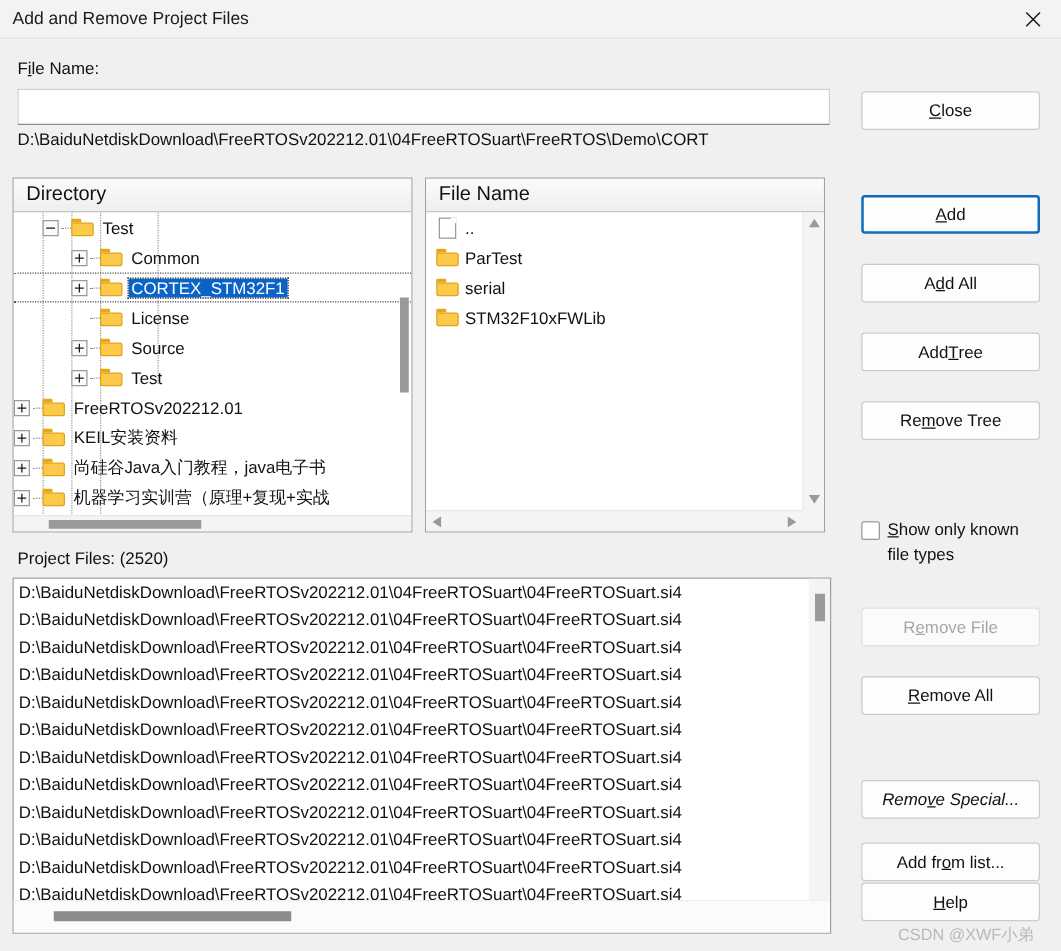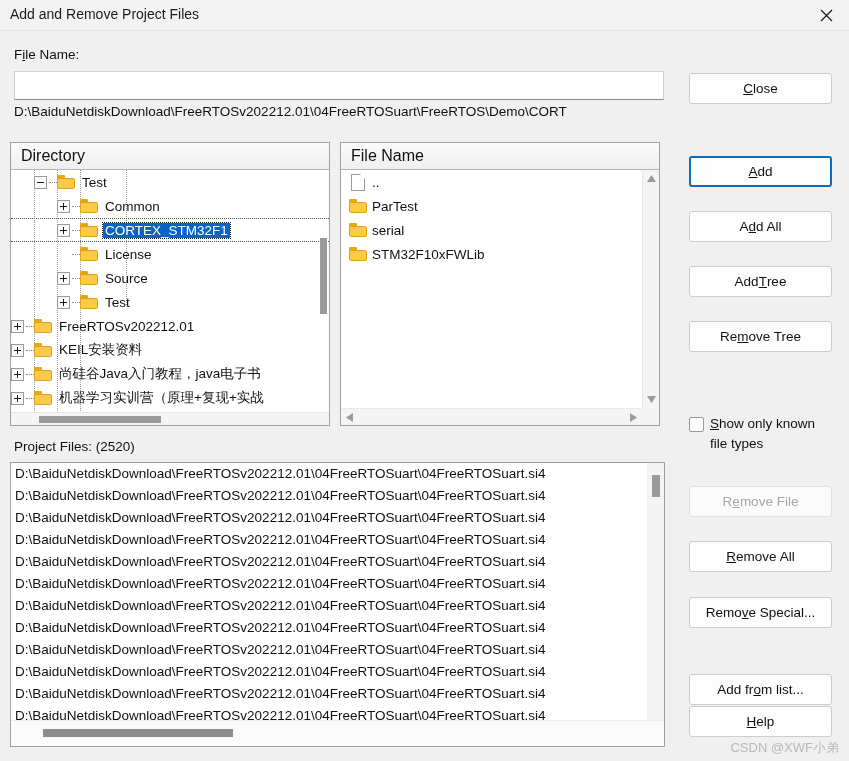--- a/index.html
+++ b/index.html
@@ -302,21 +302,21 @@
   .checkbox {
     width: 15px; height: 15px; flex: 0 0 15px;
     border: 1px solid #999; background: #fff;
     margin-right: 6px; margin-top: 3px;
     border-radius: 2px;
   }
   .checklabel { line-height: 20px; }
 
   
   .watermark {
-    position: absolute; right: 10px; bottom: 4px;
+    position: absolute; right: 22px; bottom: 4px;
     font-size: 13px; color: #b9b9b9;
     white-space: nowrap;
     pointer-events: none;
   }
 </style>
 </head>
 <body>
 
 <div id="app">
 
@@ -564,21 +564,21 @@
   <button class="btn disabled" id="btn-remove-file" disabled="" style="top: 486px;">
       <span>R</span>
       <span class="acc">e</span>
       <span>move File</span>
     </button>
   <button class="btn" id="btn-remove-all" style="top: 541px;">
       <span></span>
       <span class="acc">R</span>
       <span>emove All</span>
     </button>
-  <button class="btn" id="btn-remove-special" style="top: 597px;">
+  <button class="btn" id="btn-remove-special" style="top: 624px; font-style: italic;">
       <span>Remo</span>
       <span class="acc">v</span>
       <span>e Special...</span>
     </button>
   <button class="btn" id="btn-add-from-list" style="top: 631px; margin-top: 43px;">
       <span>Add fr</span>
       <span class="acc">o</span>
       <span>m list...</span>
     </button>
   <button class="btn" id="btn-help" style="top: 706px;">

